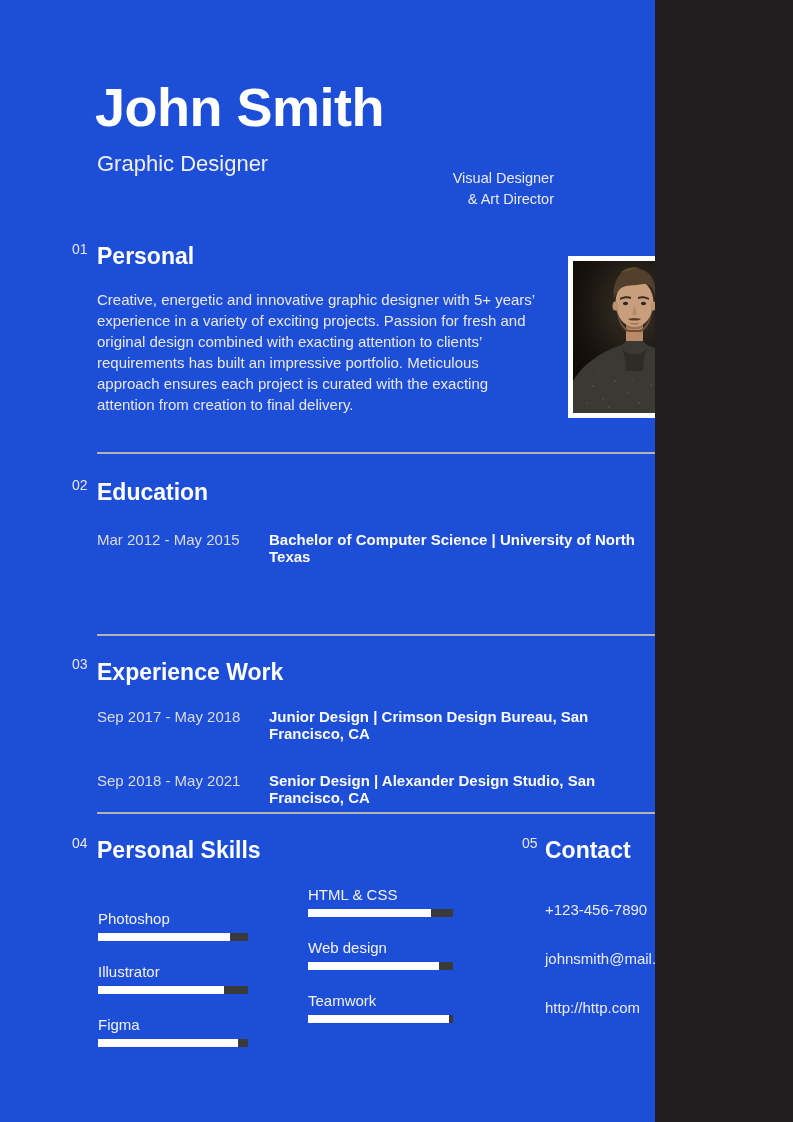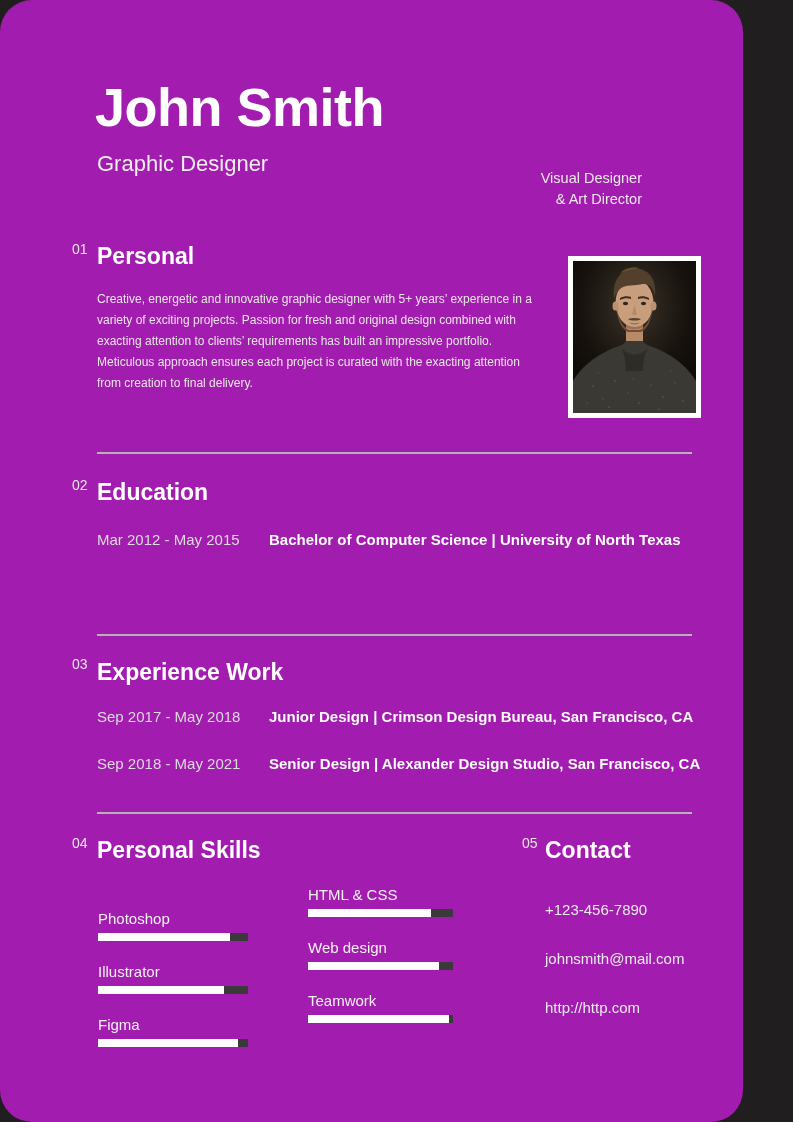--- a/index.html
+++ b/index.html
@@ -1,31 +1,31 @@
 <!DOCTYPE html>
 <html><head>
 <meta charset="utf-8">
 <style>
   * { margin:0; padding:0; box-sizing:border-box; }
   html,body { background:#201e1e; }
   .page {
-    position:relative; width:743px; height:1122px;
-    background:#a21caf; overflow:hidden;
-    font-family:"Liberation Sans", sans-serif; color:#f2f2f2;border-radius:32px;
+    position:relative; width:655px; height:1122px;
+    background:#1d4ed8; overflow:hidden;
+    font-family:"Liberation Sans", sans-serif; color:#f2f2f2;
   }
   
   .name { position:absolute; left:95px; top:80px; font-size:54px; font-weight:700; color:#ffffff; line-height:1; letter-spacing:-0.5px; }
   .role { position:absolute; left:97px; top:151px; font-size:22px; font-weight:400; color:#f0efee; }
   .tagline { position:absolute; right:101px; top:168px; text-align:right; font-size:14.5px; line-height:21px; color:#eceae8; }
   .tagline span { display:block;margin-left:40px; }
   
   .sec-num { position:absolute; font-size:14px; color:#e8e8e8; font-weight:400; }
   .sec-title { position:absolute; font-size:23px; font-weight:700; color:#ffffff; line-height:1.1; }
   
-  .profile-body { position:absolute; left:97px; top:289px; width:447px; font-size:12px; line-height:21px; color:#e9e7e5; }
+  .profile-body { position:absolute; left:97px; top:289px; width:447px; font-size:15px; line-height:21px; color:#e9e7e5; }
   .photo-frame { position:absolute; left:568px; top:256px; width:133px; height:162px; border:5px solid #ffffff; background:#0c0a08; }
   .photo-frame svg { display:block; width:100%; height:100%; }
   
   .divider { position:absolute; left:97px; width:595px; height:2px; background:#b3b3b3; }
   .div-1 { top:452px; } .div-2 { top:634px; } .div-3 { top:812px; }
   
   .rows { position:absolute; left:97px; }
   .edu-rows { top:531px; } .exp-rows { top:708px; }
   .t-row { display:flex; font-size:15px; line-height:17px; margin-bottom:30px; }
   .t-row .period { width:172px; flex-shrink:0; color:#dcdcdc; font-weight:400; }

